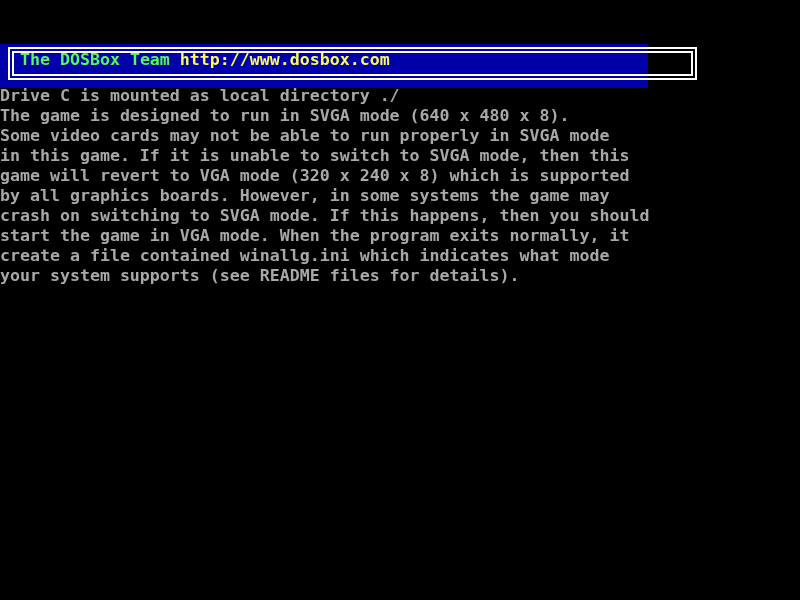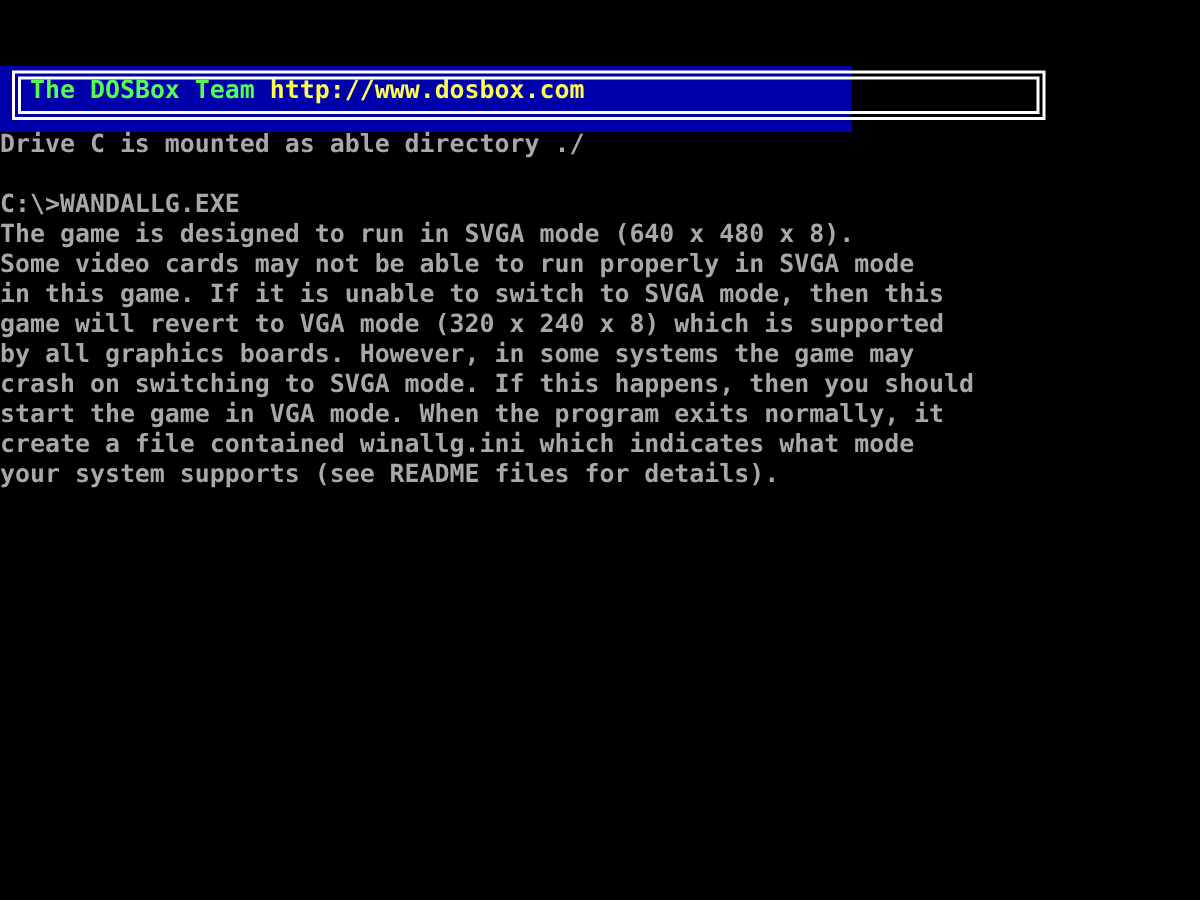--- a/index.html
+++ b/index.html
@@ -14,21 +14,21 @@
     background: #000000;
     overflow: hidden;
     font-family: "DejaVu Sans Mono", "Liberation Mono", monospace;
     font-weight: bold;
   }
   
   .banner {
     position: absolute;
     left: 0;
     top: 44px;
-    width: 568px;
+    width: 648px;
     height: 44px;
     background: #0000AA;
   }
   .banner-border {
     position: absolute;
     left: 8px;
     top: 3px;
     width: 689px;
     height: 33px;
     box-sizing: border-box;
@@ -65,22 +65,21 @@
 <body>
 
 <div class="screen">
 
   <div class="banner">
     <div class="banner-border"></div>
     <div class="banner-text"><span class="team">The DOSBox Team </span><span class="url">http://www.dosbox.com</span></div>
   </div>
 
   <div class="term">
-    <pre>Drive C is mounted as able directory ./</pre>
-    <pre class="gap1">C:\&gt;WANDALLG.EXE</pre>
+    <pre>Drive C is mounted as local directory ./</pre>
     <pre>The game is designed to run in SVGA mode (640 x 480 x 8).
 Some video cards may not be able to run properly in SVGA mode
 in this game. If it is unable to switch to SVGA mode, then this
 game will revert to VGA mode (320 x 240 x 8) which is supported
 by all graphics boards. However, in some systems the game may
 crash on switching to SVGA mode. If this happens, then you should
 start the game in VGA mode. When the program exits normally, it
 create a file contained winallg.ini which indicates what mode
 your system supports (see README files for details).</pre>
   </div>

